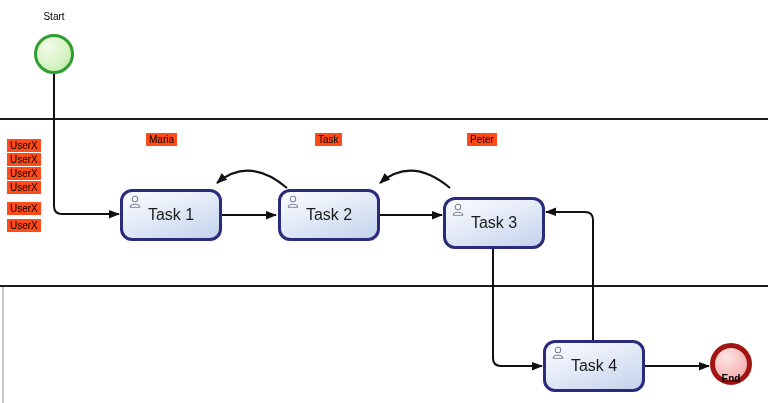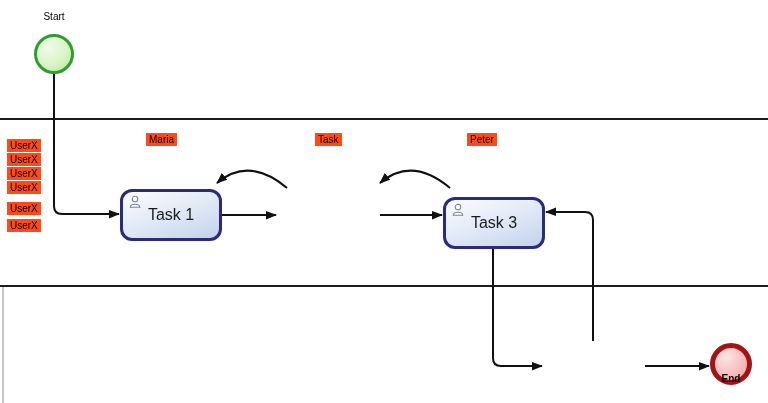--- a/index.html
+++ b/index.html
@@ -77,31 +77,49 @@
   <div class="task" style="left:120px;top:177px">
     <span class="task-icon">
       <svg width="14" height="14" viewBox="0 0 16 16">
           <circle cx="8" cy="4.6" r="3.1" fill="#fff" stroke="#76839e" stroke-width="1.2"></circle>
           <path d="M2.6 14 C2.6 9.4 13.4 9.4 13.4 14 Z" fill="#fff" stroke="#76839e" stroke-width="1.2"></path>
         </svg>
     </span>
     <span>Task 1</span>
   </div>
 
+  <div class="task" style="left:278px;top:177px">
+    <span class="task-icon">
+      <svg width="14" height="14" viewBox="0 0 16 16">
+          <circle cx="8" cy="4.6" r="3.1" fill="#fff" stroke="#76839e" stroke-width="1.2"></circle>
+          <path d="M2.6 14 C2.6 9.4 13.4 9.4 13.4 14 Z" fill="#fff" stroke="#76839e" stroke-width="1.2"></path>
+        </svg>
+    </span>
+    <span>Task 2</span>
+  </div>
 
   <div class="task" style="left:443px;top:185px">
     <span class="task-icon">
       <svg width="14" height="14" viewBox="0 0 16 16">
           <circle cx="8" cy="4.6" r="3.1" fill="#fff" stroke="#76839e" stroke-width="1.2"></circle>
           <path d="M2.6 14 C2.6 9.4 13.4 9.4 13.4 14 Z" fill="#fff" stroke="#76839e" stroke-width="1.2"></path>
         </svg>
     </span>
     <span>Task 3</span>
   </div>
 
+  <div class="task" style="left:543px;top:328px">
+    <span class="task-icon">
+      <svg width="14" height="14" viewBox="0 0 16 16">
+          <circle cx="8" cy="4.6" r="3.1" fill="#fff" stroke="#76839e" stroke-width="1.2"></circle>
+          <path d="M2.6 14 C2.6 9.4 13.4 9.4 13.4 14 Z" fill="#fff" stroke="#76839e" stroke-width="1.2"></path>
+        </svg>
+    </span>
+    <span>Task 4</span>
+  </div>
 
   <div class="tag" style="left:146px;top:121px">Maria</div>
   <div class="tag" style="left:315px;top:121px">Task</div>
   <div class="tag" style="left:467px;top:121px">Peter</div>
 
   <div class="tag" style="left:7px;top:127px">UserX</div>
   <div class="tag" style="left:7px;top:141px">UserX</div>
   <div class="tag" style="left:7px;top:155px">UserX</div>
   <div class="tag" style="left:7px;top:169px">UserX</div>
   <div class="tag" style="left:7px;top:190px">UserX</div>

